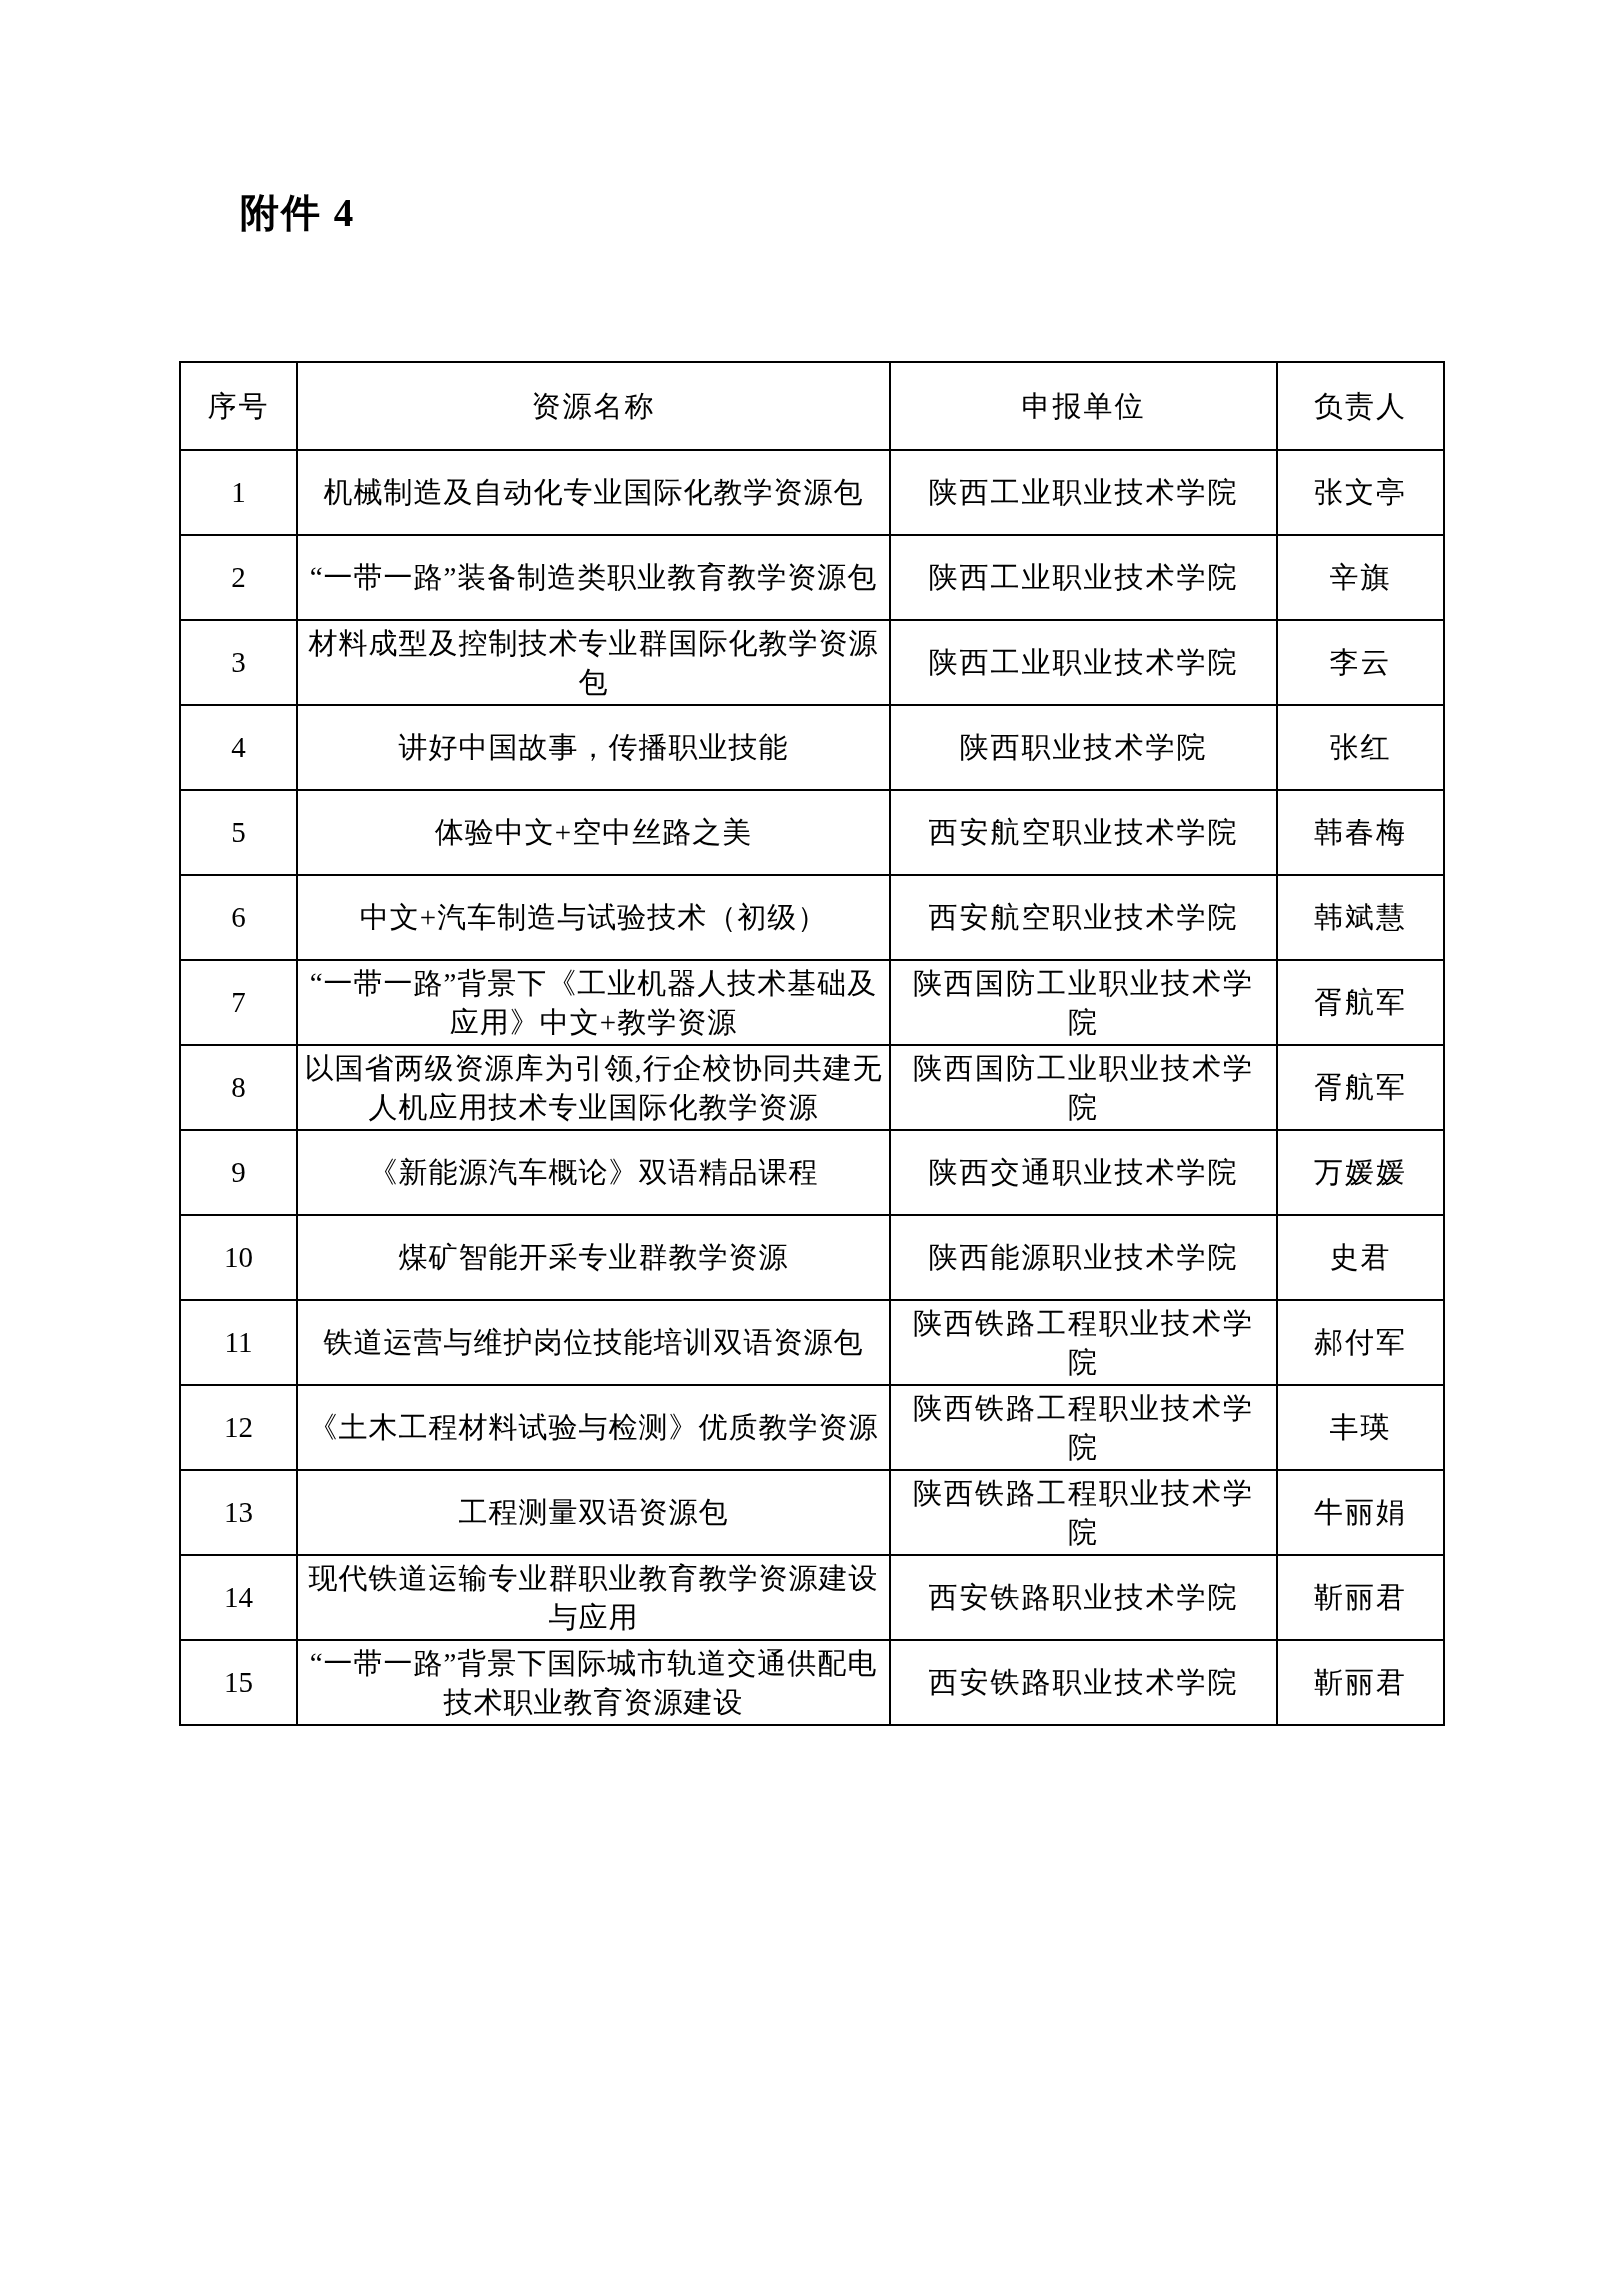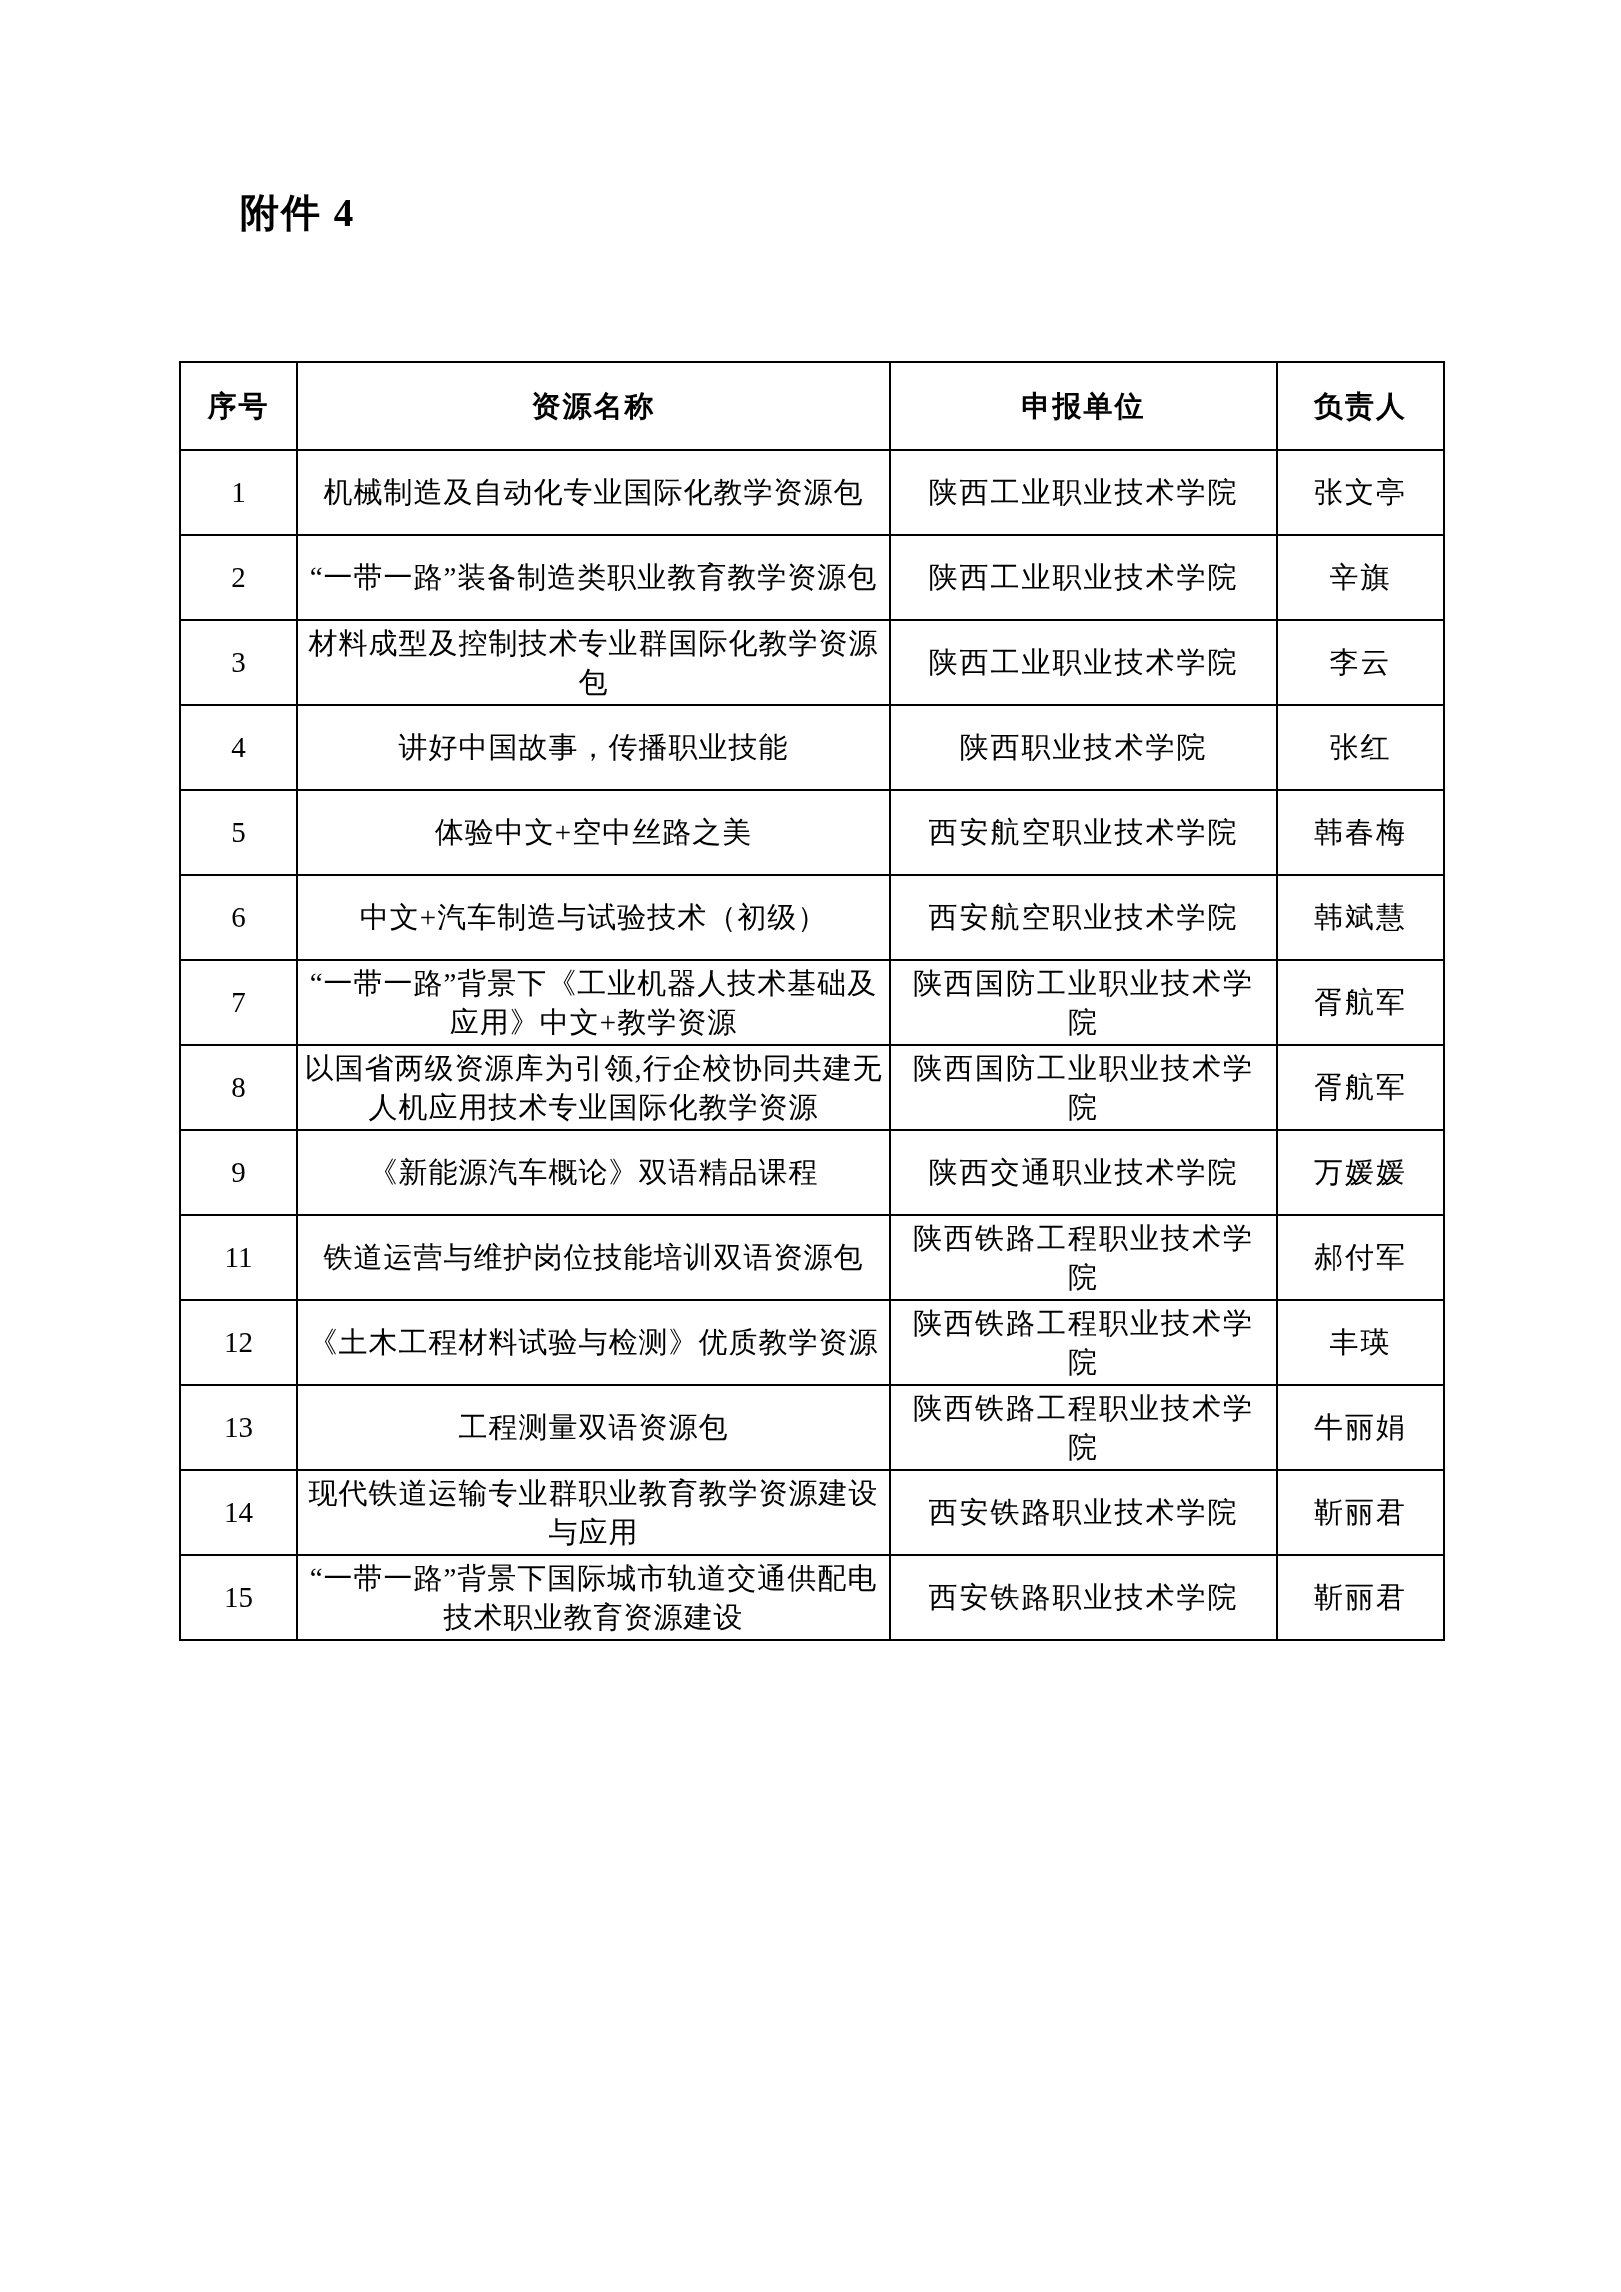--- a/index.html
+++ b/index.html
@@ -43,21 +43,21 @@
   table.summary th,
   table.summary td {
     border: 2px solid #000000;
     text-align: center;
     vertical-align: middle;
     font-size: 29px;
     line-height: 1.32;
     overflow: hidden;
   }
   table.summary th {
-    font-weight: bold;
+    font-weight: normal;
     height: 88px;
     letter-spacing: 2px;
   }
   table.summary td {
     height: 85px;
     font-weight: normal;
   }
   td.cell-no { letter-spacing: 0; }
   td.cell-name { padding: 0 0; letter-spacing: 1px; }
   td.cell-unit { padding: 0 19.6px; letter-spacing: 2px; }
@@ -135,20 +135,26 @@
           <td class="cell-unit">陕西国防工业职业技术学院</td>
           <td class="cell-person">胥航军</td>
         </tr>
         <tr>
           <td class="cell-no">9</td>
           <td class="cell-name">《新能源汽车概论》双语精品课程</td>
           <td class="cell-unit">陕西交通职业技术学院</td>
           <td class="cell-person">万媛媛</td>
         </tr>
         <tr>
+          <td class="cell-no">10</td>
+          <td class="cell-name">煤矿智能开采专业群教学资源</td>
+          <td class="cell-unit">陕西能源职业技术学院</td>
+          <td class="cell-person">史君</td>
+        </tr>
+        <tr>
           <td class="cell-no">11</td>
           <td class="cell-name">铁道运营与维护岗位技能培训双语资源包</td>
           <td class="cell-unit">陕西铁路工程职业技术学院</td>
           <td class="cell-person">郝付军</td>
         </tr>
         <tr>
           <td class="cell-no">12</td>
           <td class="cell-name">《土木工程材料试验与检测》优质教学资源</td>
           <td class="cell-unit">陕西铁路工程职业技术学院</td>
           <td class="cell-person">丰瑛</td>

